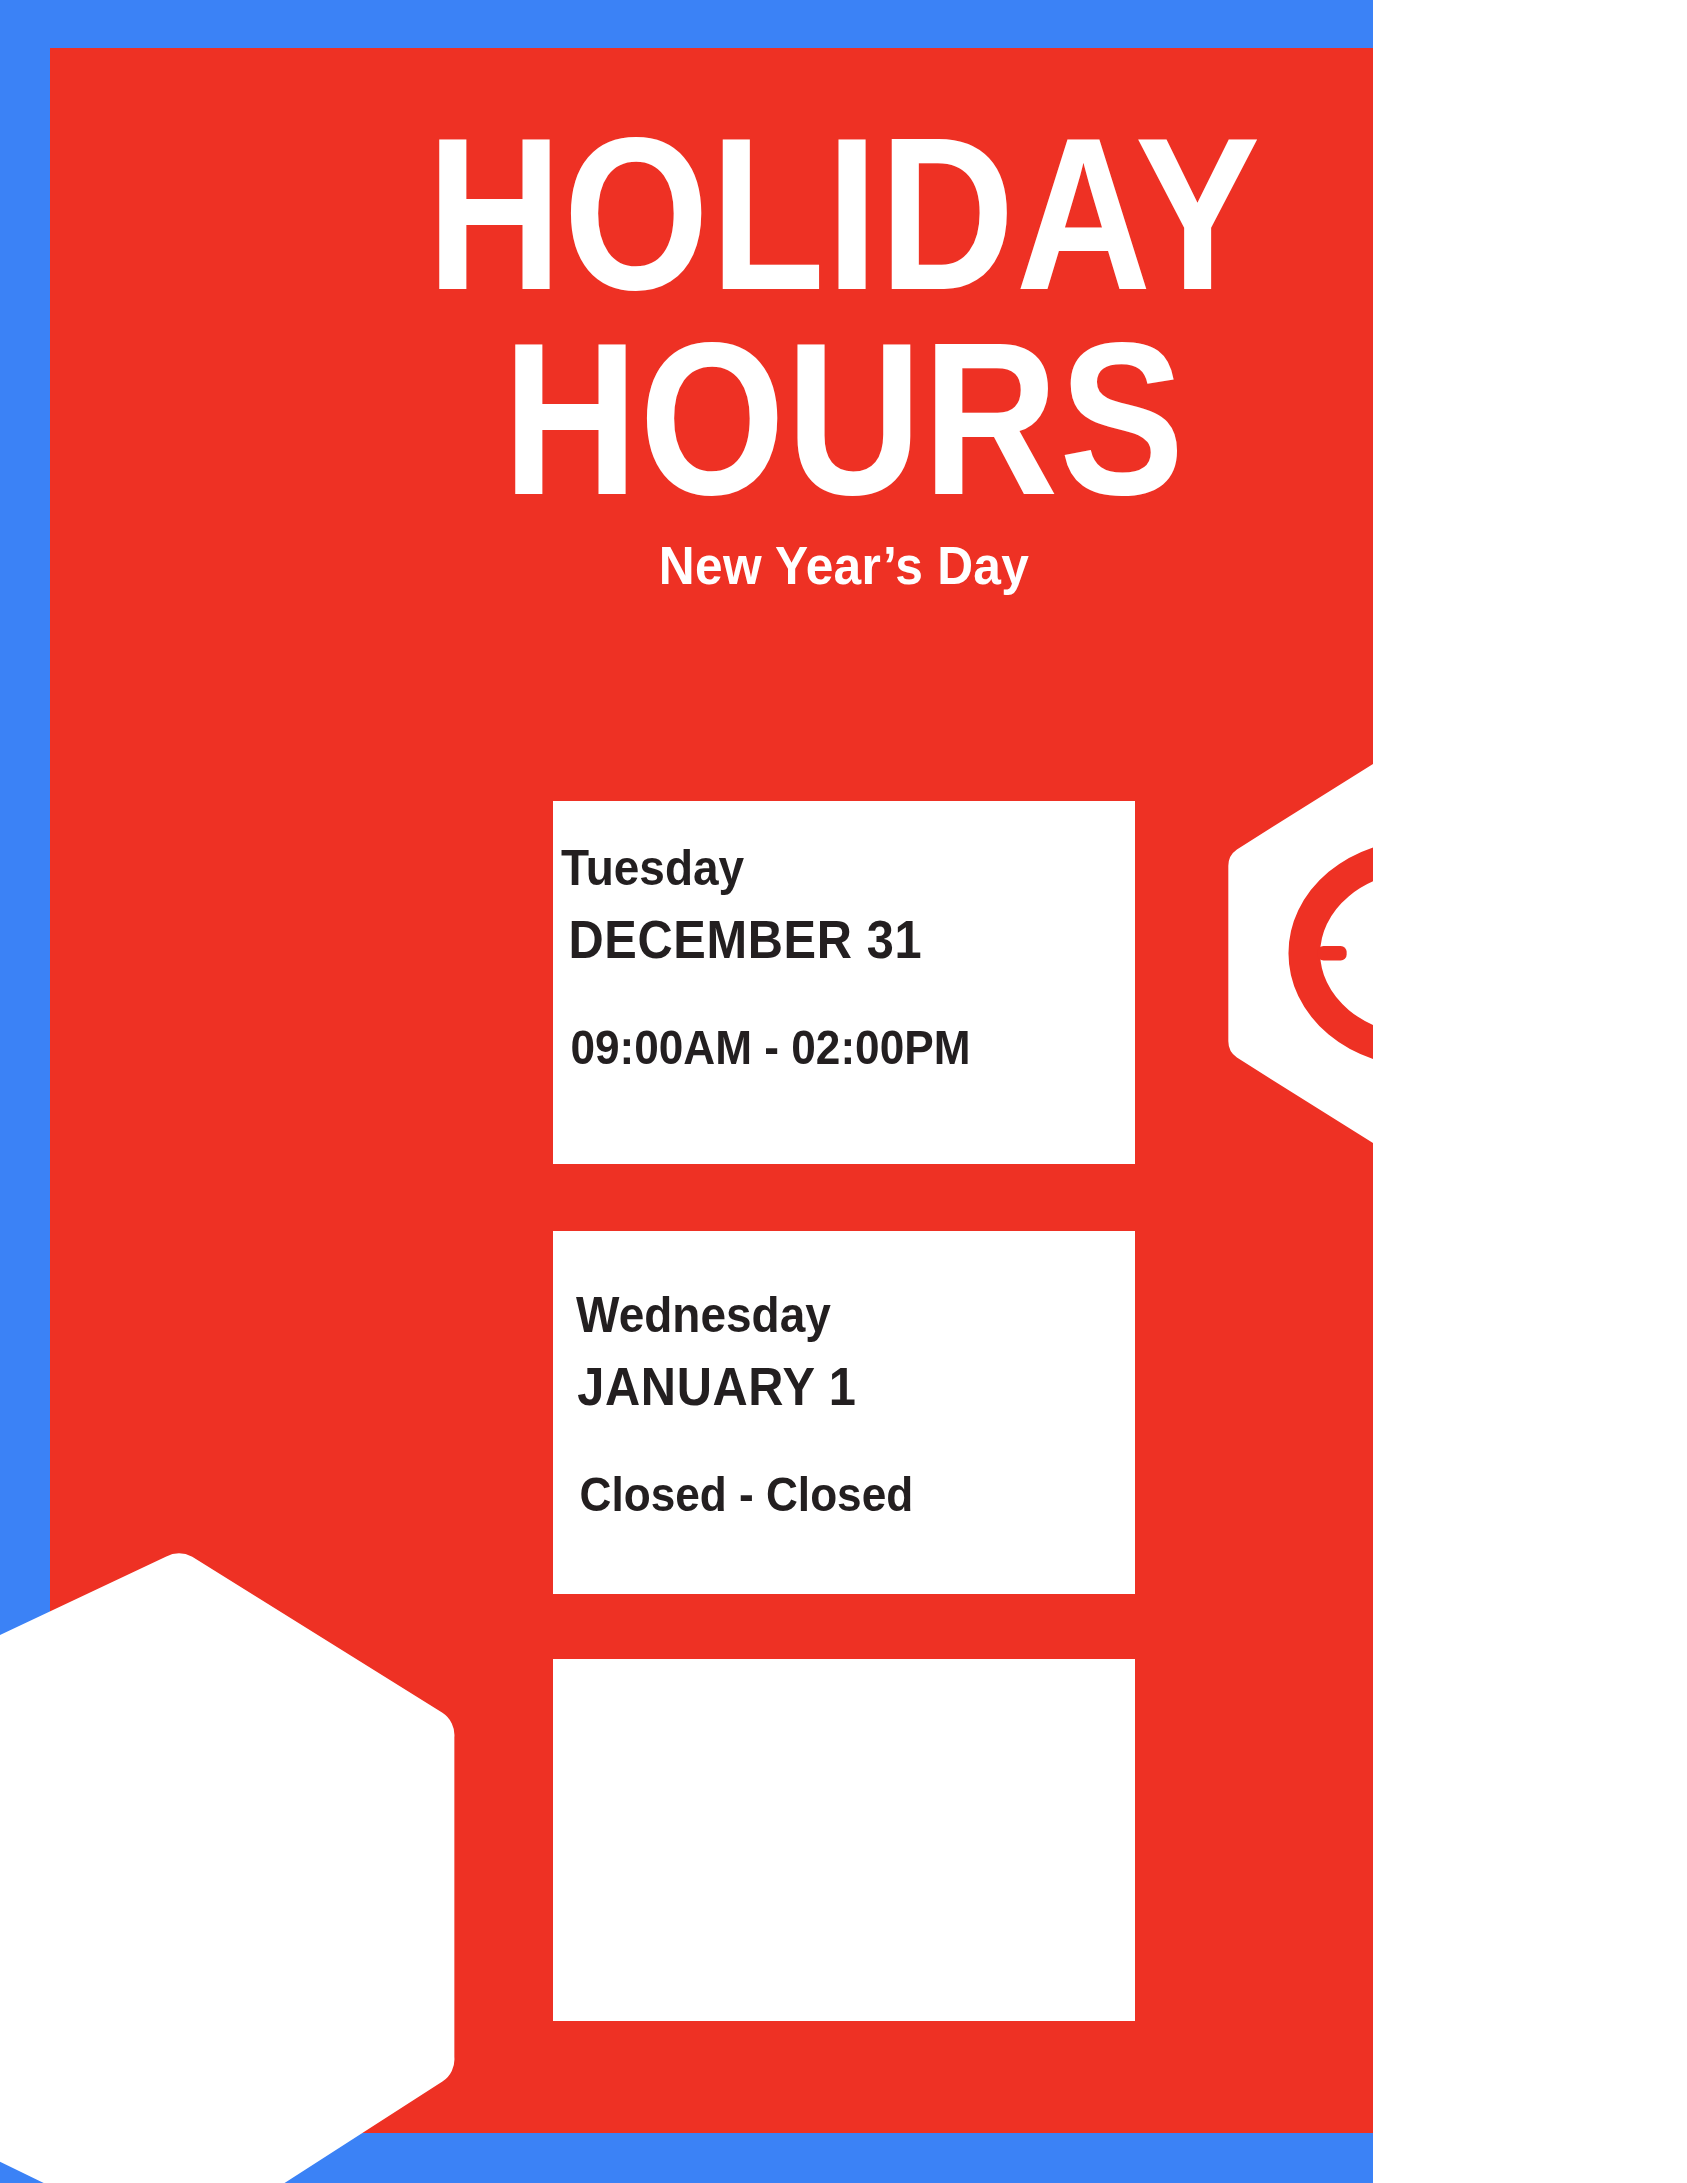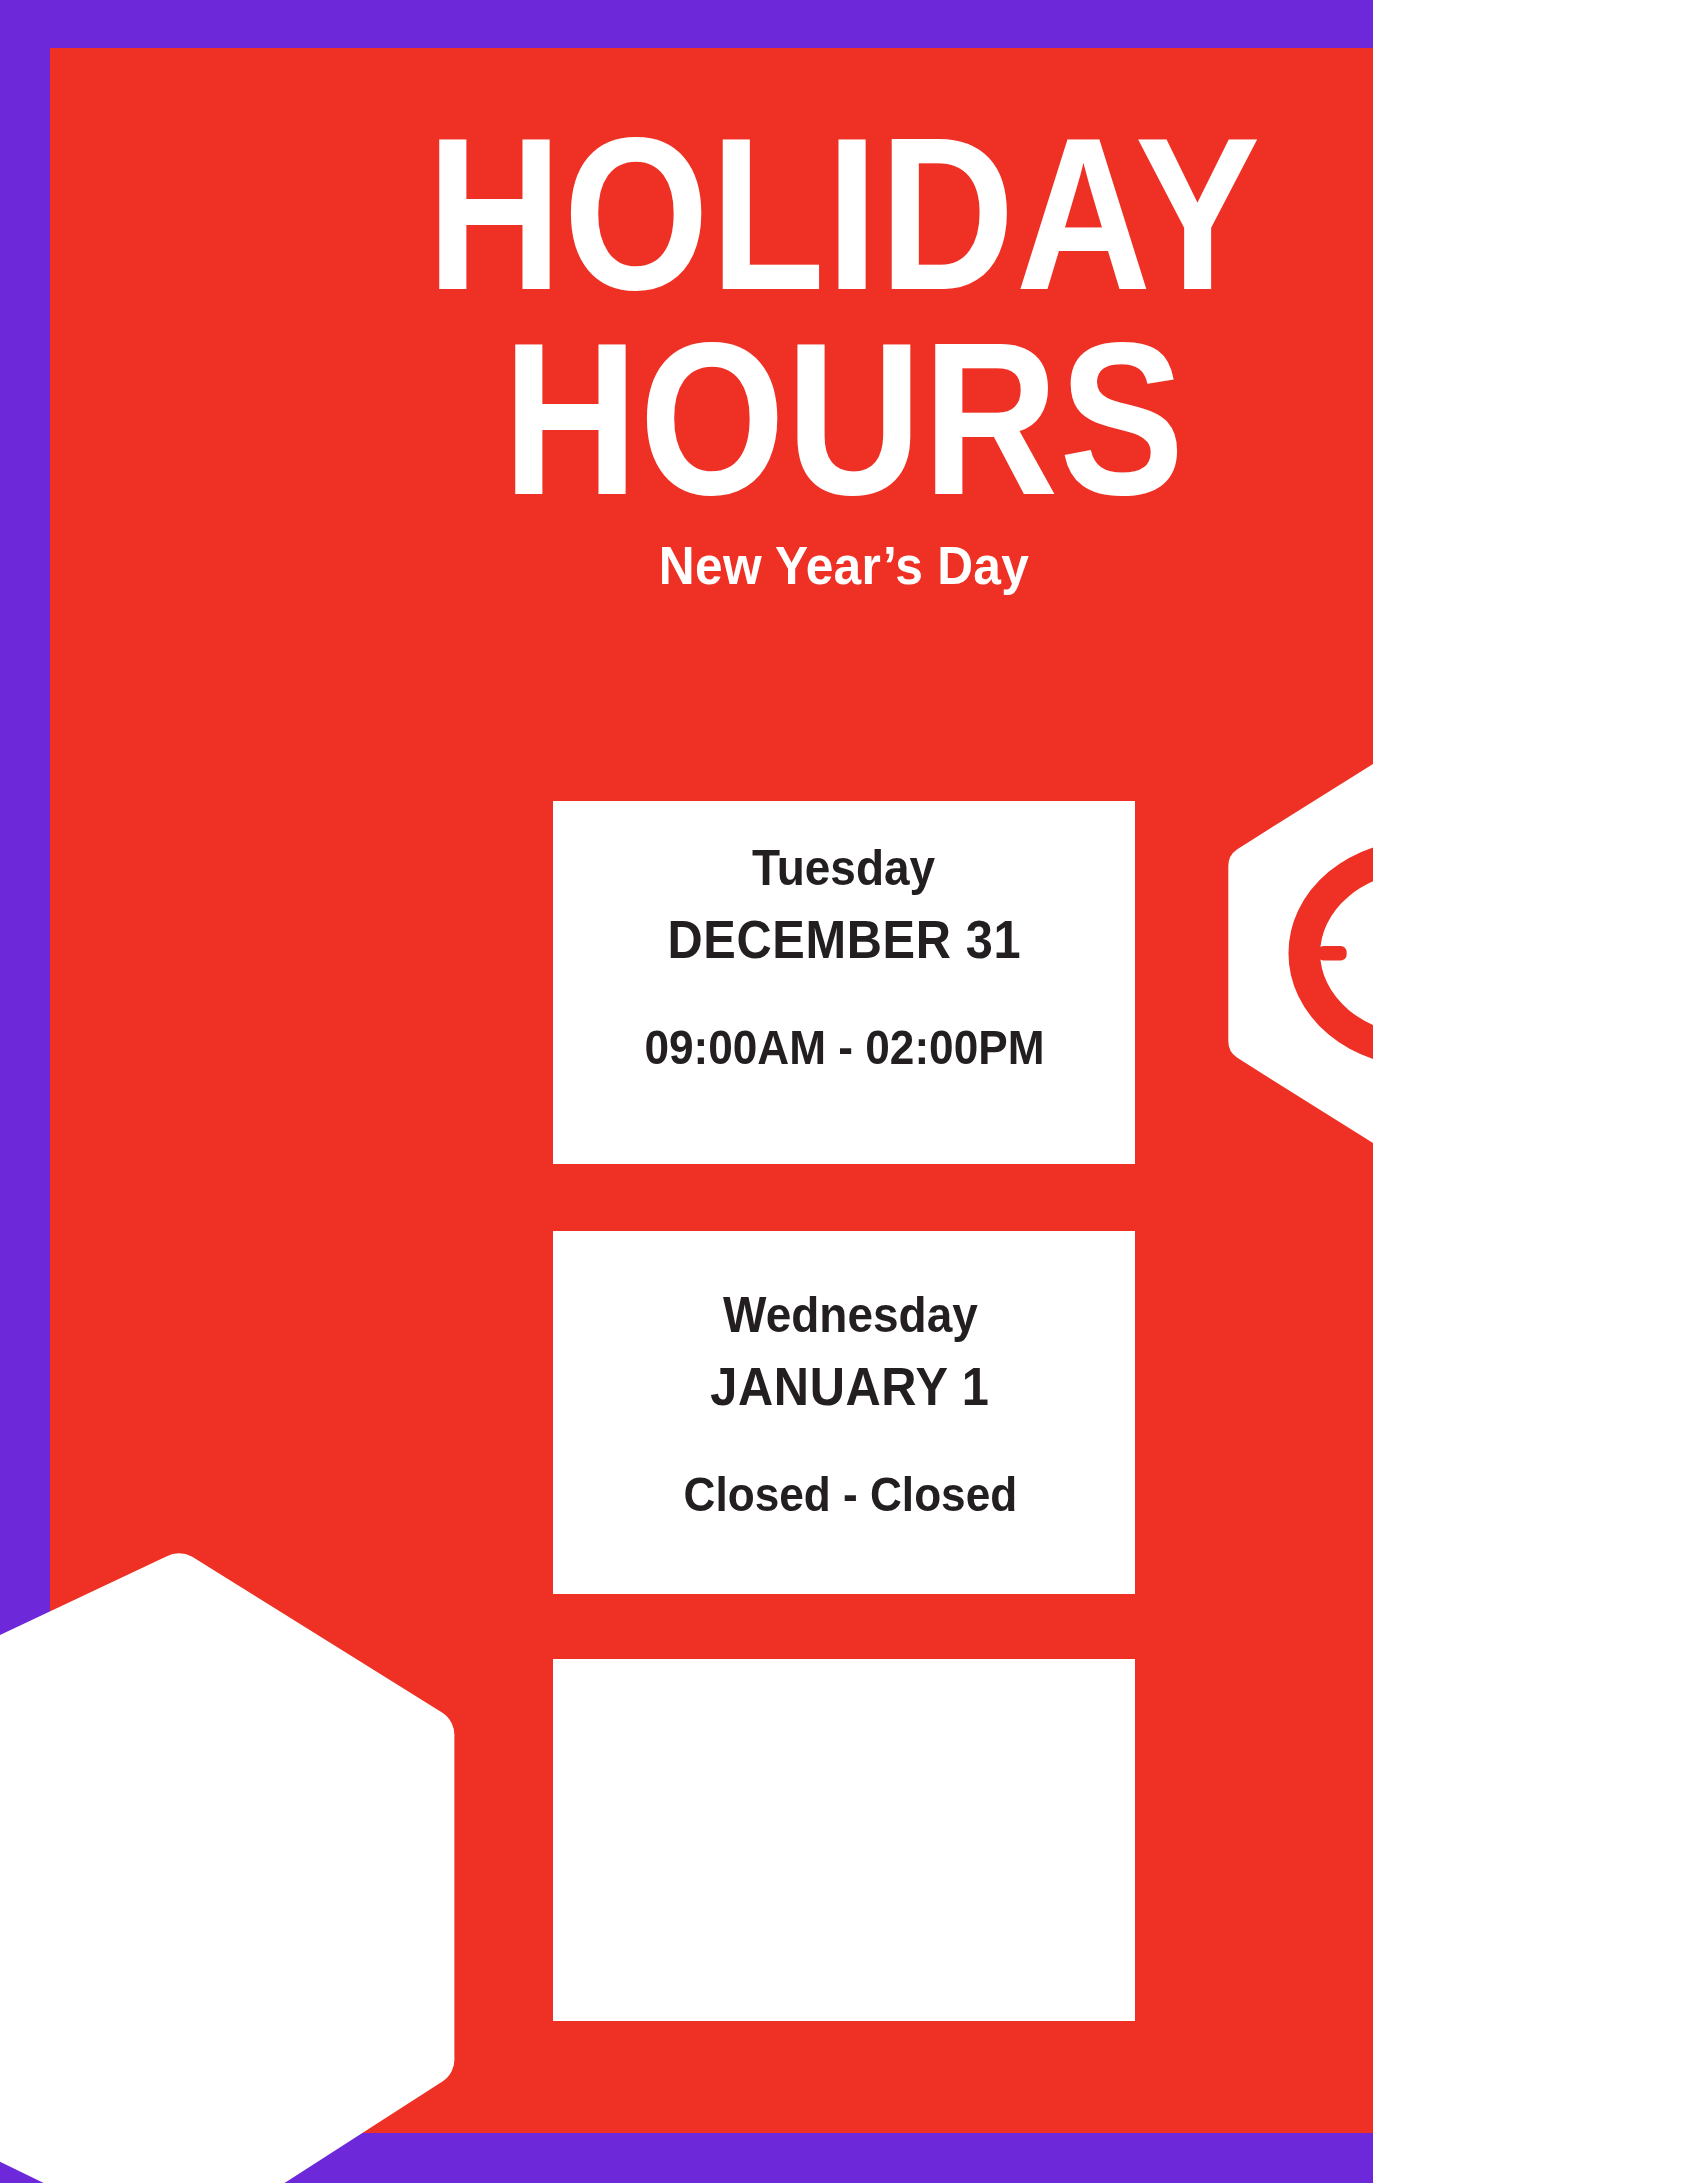--- a/index.html
+++ b/index.html
@@ -14,21 +14,21 @@
     overflow: hidden;
     font-family: "Liberation Sans", "DejaVu Sans", sans-serif;
     -webkit-font-smoothing: antialiased;
   }
 
   
   #poster {
     position: relative;
     width: 1373px;
     height: 2183px;
-    background: #6d28d9;
+    background: #3b82f6;
     overflow: hidden;
   }
 
   
   .red-panel {
     position: absolute;
     left: 50px;
     top: 48px;
     width: 1588px;
     height: 2085px;
@@ -76,21 +76,21 @@
     top: 801px;
     width: 582px;
     z-index: 5;
   }
   .hours-card {
     width: 582px;
     background: #ffffff;
     box-sizing: border-box;
     display: flex;
     flex-direction: column;
-    align-items: center;
+    align-items: flex-start;
     justify-content: flex-start;
     color: #231f20;
     text-align: center;
   }
   .hours-card.card-1 { height: 363px; padding-top: 41px; margin-bottom: 67px; }
   .hours-card.card-2 { height: 363px; padding-top: 58px; margin-bottom: 65px; padding-left: 12px; }
   .hours-card.card-3 { height: 362px; padding-top: 0; }
 
   .card-weekday {
     font-family: "Liberation Sans Narrow", "Liberation Sans", "DejaVu Sans", sans-serif;

